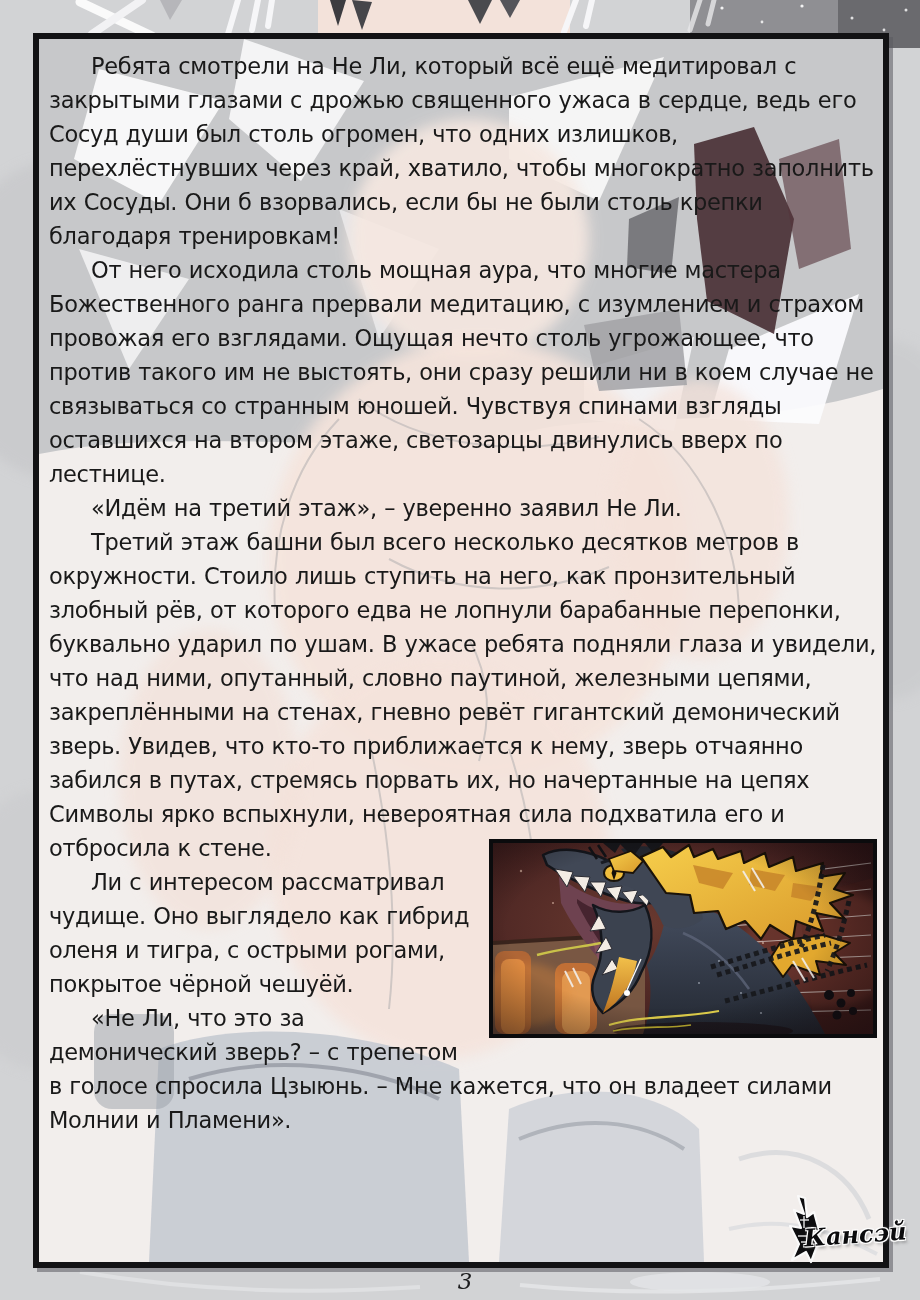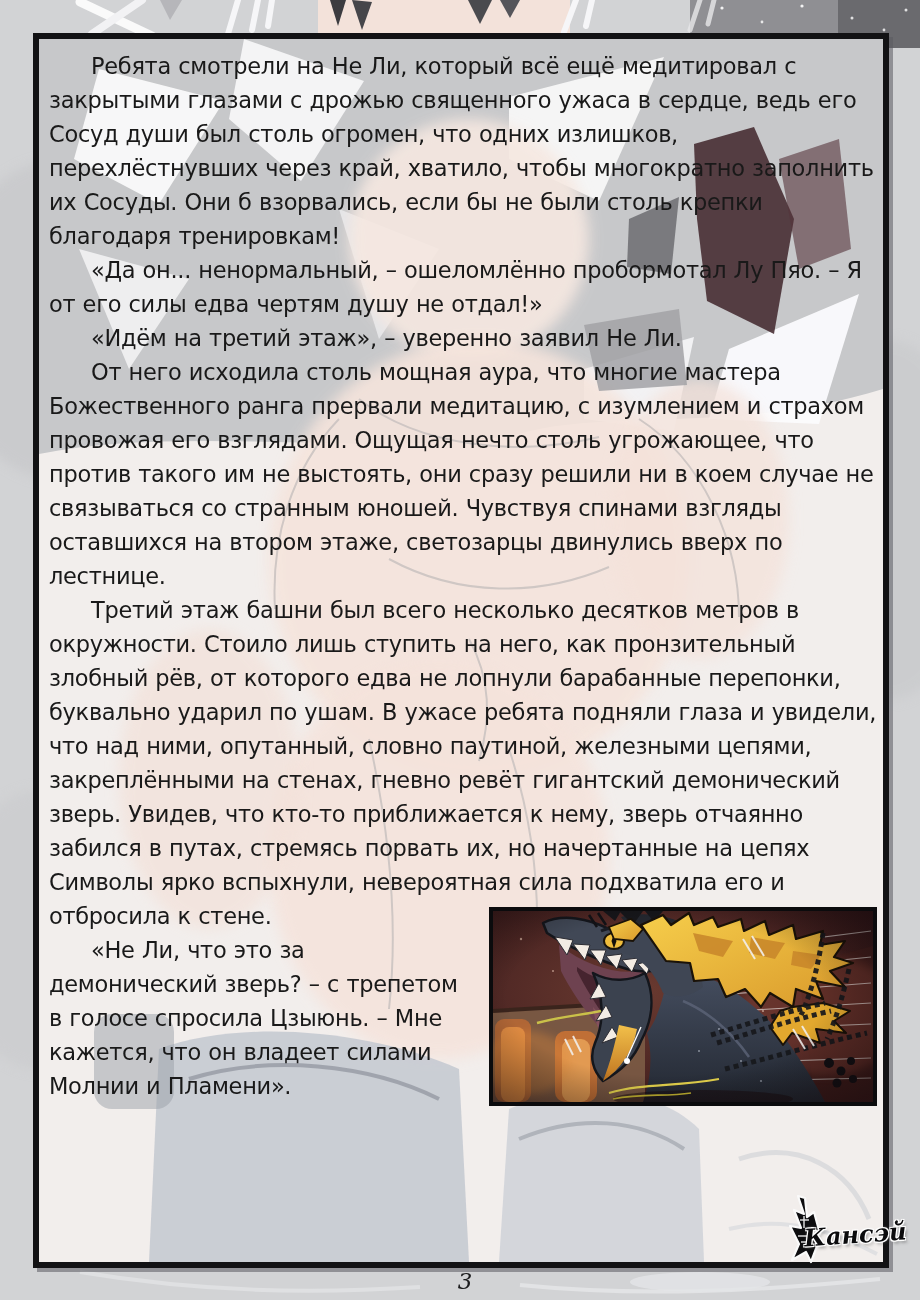--- a/index.html
+++ b/index.html
@@ -129,23 +129,22 @@
       <path d="M150,1040 C230,1015 330,1025 400,1060" stroke="#8e939c" stroke-width="4" fill="none" opacity=".7"></path>
       <path d="M480,1100 C540,1075 600,1080 645,1110" stroke="#979ca5" stroke-width="4" fill="none" opacity=".6"></path>
       <rect x="55" y="975" width="80" height="95" rx="18" fill="#9aa0a8" opacity=".5"></rect>
 
       <path d="M700,1120 C760,1100 810,1130 830,1180" stroke="#dcdcde" stroke-width="5" fill="none"></path>
       <path d="M690,1190 C750,1175 800,1195 838,1215" stroke="#e0e0e2" stroke-width="4" fill="none"></path>
     </svg>
 
     <div class="content">
       <p class="para">Ребята смотрели на Не Ли, который всё ещё медитировал с закрытыми глазами с дрожью священного ужаса в сердце, ведь его Сосуд души был столь огромен, что одних излишков, перехлёстнувших через край, хватило, чтобы многократно заполнить их Сосуды. Они б взорвались, если бы не были столь крепки благодаря тренировкам!</p>
-      <p class="para">«Да он... ненормальный, – ошеломлённо пробормотал Лу Пяо. – Я от его силы едва чертям душу не отдал!»</p>
+      <p class="para">От него исходила столь мощная аура, что многие мастера Божественного ранга прервали медитацию, с изумлением и страхом провожая его взглядами. Ощущая нечто столь угрожающее, что против такого им не выстоять, они сразу решили ни в коем случае не связываться со странным юношей. Чувствуя спинами взгляды оставшихся на втором этаже, светозарцы двинулись вверх по лестнице.</p>
       <p class="para">«Идём на третий этаж», – уверенно заявил Не Ли.</p>
-      <p class="para">От него исходила столь мощная аура, что многие мастера Божественного ранга прервали медитацию, с изумлением и страхом провожая его взглядами. Ощущая нечто столь угрожающее, что против такого им не выстоять, они сразу решили ни в коем случае не связываться со странным юношей. Чувствуя спинами взгляды оставшихся на втором этаже, светозарцы двинулись вверх по лестнице.</p>
       <p class="para">Третий этаж башни был всего несколько десятков метров в окружности. Стоило лишь ступить на него, как пронзительный злобный рёв, от которого едва не лопнули барабанные перепонки, буквально ударил по ушам. В ужасе ребята подняли глаза и увидели, что над ними, опутанный, словно паутиной, железными цепями, закреплёнными на стенах, гневно ревёт гигантский демонический зверь. Увидев, что кто-то приближается к нему, зверь отчаянно забился в путах, стремясь порвать их, но начертанные на цепях Символы ярко вспыхнули, невероятная сила подхватила его и отбросила к стене.</p>
 
       <div class="panel">
         <svg viewBox="0 0 380 191" xmlns="http://www.w3.org/2000/svg">
           <defs>
             <radialGradient id="panelBg" cx="38%" cy="42%" r="85%">
               <stop offset="0%" stop-color="#6a3a30"></stop>
               <stop offset="55%" stop-color="#4a2422"></stop>
               <stop offset="100%" stop-color="#271114"></stop>
             </radialGradient>
@@ -290,20 +289,21 @@
             <line x1="96" y1="4" x2="104" y2="16"></line>
               <line x1="105" y1="2" x2="113" y2="14"></line>
           </g>
 
           <circle cx="134" cy="150" r="3" fill="#fff"></circle>
           <line x1="134" y1="147" x2="148" y2="116" stroke="#fff" stroke-width="1.3"></line>
           <rect width="380" height="191" fill="url(#vign)"></rect>
         </svg>
       </div>
 
+      <p class="para">Ли с интересом рассматривал чудище. Оно выглядело как гибрид оленя и тигра, с острыми рогами, покрытое чёрной чешуёй.</p>
       <p class="para">«Не Ли, что это за демонический зверь? – с трепетом в голосе спросила Цзыюнь. – Мне кажется, что он владеет силами Молнии и Пламени».</p>
     </div>
   </div>
 
   <div class="signature">
     <svg class="sig-blob" viewBox="0 0 44 74" xmlns="http://www.w3.org/2000/svg">
       <path d="M14,6 L20,24 L10,20 L17,38 L6,36 L15,54 L8,70 L22,62 L27,72 L33,56 L28,38 L36,44 L30,22 L23,27 L21,8 Z" fill="#0d0d0f" stroke="#fafafa" stroke-width="2.2" stroke-linejoin="round"></path>
       <g stroke="#f2f2f2" stroke-width="1.4" opacity=".95">
         <line x1="16" y1="30" x2="25" y2="30"></line>
           <line x1="20" y1="26" x2="20" y2="38"></line>

